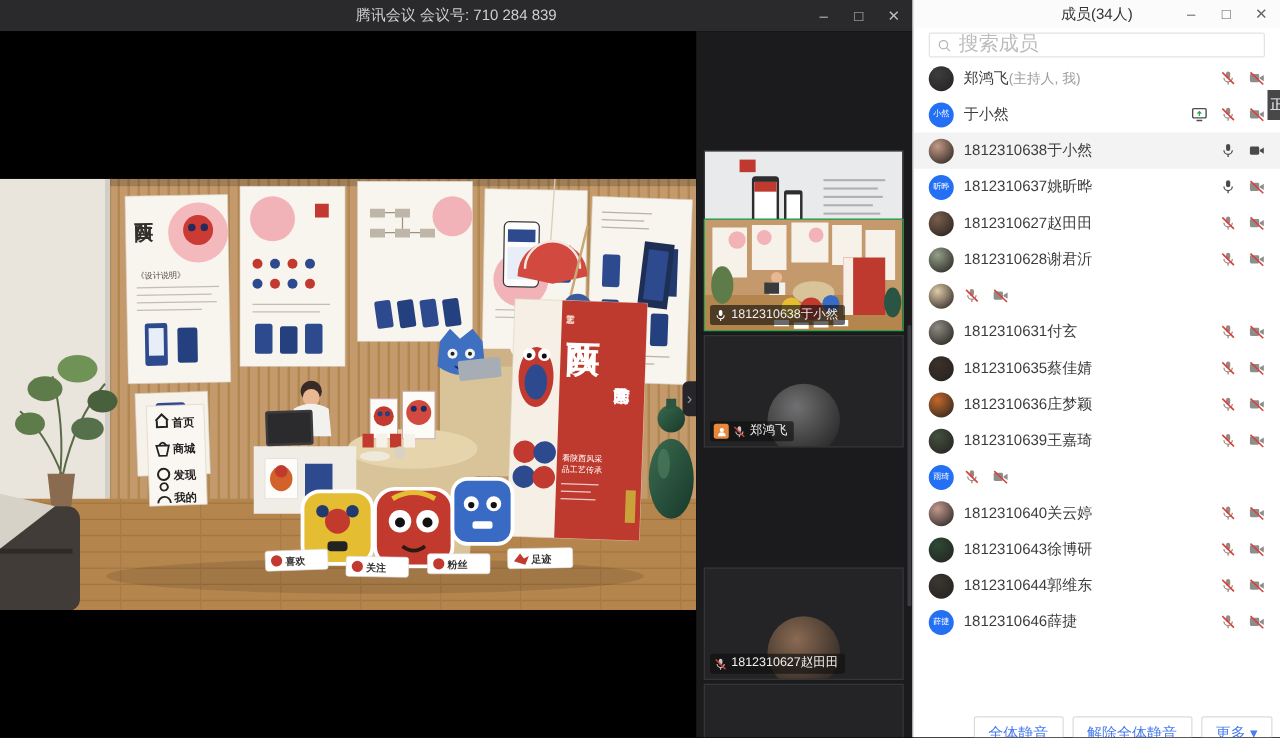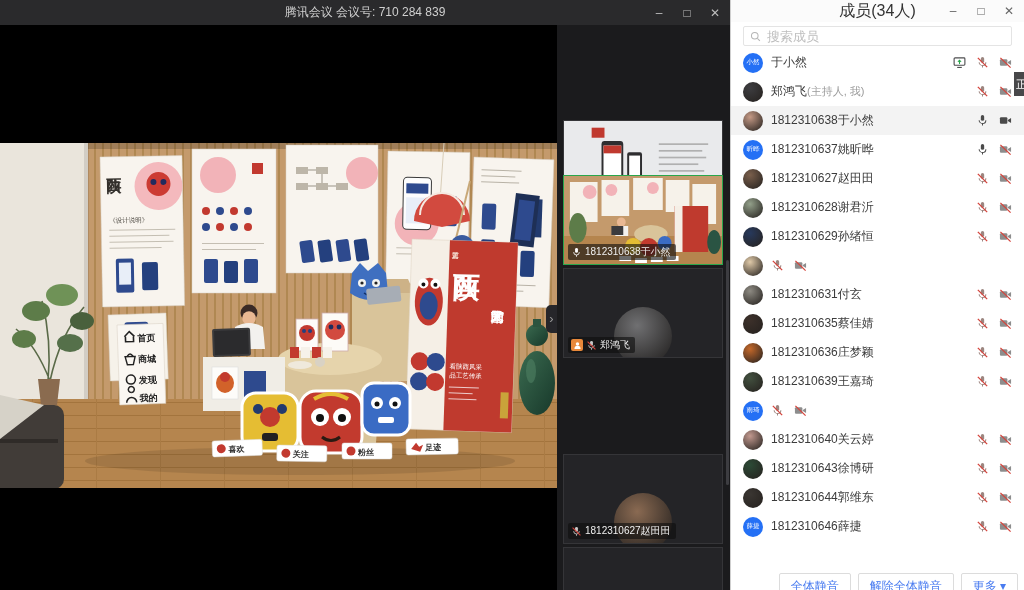--- a/index.html
+++ b/index.html
@@ -24,26 +24,26 @@
   .t-label svg{width:11px;height:11px;flex:none;}
   .host-badge{width:12px;height:12px;border-radius:2px;background:#e8883a;display:inline-flex;align-items:center;justify-content:center;flex:none;}
   .host-badge svg{width:9px;height:9px;}
   .t-avatar{position:absolute;left:50%;top:38px;transform:translateX(-50%);width:58px;height:58px;border-radius:50%;background:#555;}
   .strip-scroll{position:absolute;right:1px;top:235px;width:3px;height:225px;background:#4a4a4d;border-radius:2px;opacity:.75;}
   .mic-ic .slash,.cam-ic .slash{stroke:#d5443c;}
   .on .slash{display:none;}
   
   .panel{position:absolute;left:730px;top:0;width:294px;height:590px;background:#ffffff;border-left:1px solid #cfcfcf;box-sizing:border-box;}
   .p-titlebar{position:relative;height:22px;background:#fbfbfb;}
-  .p-titlebar .t-text{position:absolute;left:0;right:0;top:0;height:22px;line-height:22px;text-align:center;color:#333;font-size:16px;}
+  .p-titlebar .t-text{position:absolute;left:0;right:0;top:0;height:22px;line-height:22px;text-align:center;color:#333;font-size:12px;}
   .p-titlebar .winctrl{right:6px;height:22px;}
   .p-titlebar .winctrl span{color:#666;}
   .p-search{margin:4px 12px 0 12px;height:20px;border:1px solid #e4e4e4;border-radius:2px;background:#fff;display:flex;align-items:center;padding:0 6px;box-sizing:border-box;}
   .p-search svg{width:11px;height:11px;flex:none;}
-  .p-search input{border:0;outline:none;flex:1;font-size:13px;color:#555;margin-left:4px;font-family:inherit;background:transparent;}
+  .p-search input{border:0;outline:none;flex:1;font-size:16px;color:#555;margin-left:4px;font-family:inherit;background:transparent;}
   .p-search input::placeholder{color:#bdbdbd;}
   .m-list{position:absolute;left:0;right:0;top:48px;bottom:20px;overflow:hidden;}
   .m-row{height:29px;display:flex;align-items:center;padding:0 12px;box-sizing:border-box;}
   .m-row.hl{background:#f3f3f3;}
   .m-avatar{width:20px;height:20px;border-radius:50%;margin-right:8px;flex:none;display:flex;align-items:center;justify-content:center;color:#fff;font-size:6.5px;letter-spacing:0;overflow:hidden;}
   .m-avatar.txt{background:#2470f5;}
   .m-name{flex:1;font-size:12px;color:#3c3c3c;white-space:nowrap;overflow:hidden;}
   .m-name .sfx{color:#9b9b9b;font-size:11px;}
   .m-icons{display:flex;align-items:center;gap:10px;flex:none;}
   .m-icons .ic{display:inline-flex;}
@@ -492,20 +492,42 @@
     <div class="p-search">
       <svg viewBox="0 0 12 12">
         <circle cx="5.2" cy="5.2" r="3.6" fill="none" stroke="#b5b5b5" stroke-width="1.1"></circle>
         <line x1="8" y1="8" x2="10.8" y2="10.8" stroke="#b5b5b5" stroke-width="1.1"></line>
       </svg>
       <input type="text" placeholder="搜索成员" style="">
     </div>
 
     <div class="m-list">
         <div class="m-row">
+    <div class="m-avatar" style="background: radial-gradient(circle at 35% 30%, rgb(61, 61, 64) 0%, rgb(38, 34, 31) 95%);"></div>
+    <div class="m-name"><span>郑鸿飞</span><span class="sfx">(主持人, 我)</span></div>
+    <div class="m-icons">
+
+      <span class="ic mic-ic off">
+        <svg viewBox="0 0 14 14">
+          <rect x="5.2" y="1.2" width="3.6" height="6.2" rx="1.8" fill="currentColor"></rect>
+          <path d="M3.4 6.6a3.6 3.6 0 0 0 7.2 0" fill="none" stroke="currentColor" stroke-width="1.1"></path>
+          <line x1="7" y1="10.4" x2="7" y2="12.4" stroke="currentColor" stroke-width="1.1"></line>
+          <line class="slash" x1="2" y1="2" x2="12" y2="12" stroke-width="1.4"></line>
+        </svg>
+      </span>
+      <span class="ic cam-ic off">
+        <svg viewBox="0 0 14 14">
+          <rect x="1" y="3.5" width="8" height="7" rx="1.2" fill="currentColor"></rect>
+          <path d="M9.5 6.4 L13 4.4 V9.6 L9.5 7.6 Z" fill="currentColor"></path>
+          <line class="slash" x1="1.5" y1="2" x2="12.5" y2="12.5" stroke-width="1.4"></line>
+        </svg>
+      </span>
+    </div>
+  </div>
+        <div class="m-row">
     <div class="m-avatar txt">小然</div>
     <div class="m-name"><span>于小然</span><span class="sfx"></span></div>
     <div class="m-icons">
       <span class="ic share-st">
         <svg viewBox="0 0 14 14">
           <rect x="1.2" y="2" width="11.6" height="8" rx="1" fill="none" stroke="currentColor" stroke-width="1.2"></rect>
           <line x1="4.5" y1="12.3" x2="9.5" y2="12.3" stroke="currentColor" stroke-width="1.2"></line>
           <path d="M7 8.5 V4.8 M5.3 6.4 L7 4.6 L8.7 6.4" stroke="#2aa64c" fill="none" stroke-width="1.1"></path>
         </svg>
       </span>
@@ -519,42 +541,20 @@
       </span>
       <span class="ic cam-ic off">
         <svg viewBox="0 0 14 14">
           <rect x="1" y="3.5" width="8" height="7" rx="1.2" fill="currentColor"></rect>
           <path d="M9.5 6.4 L13 4.4 V9.6 L9.5 7.6 Z" fill="currentColor"></path>
           <line class="slash" x1="1.5" y1="2" x2="12.5" y2="12.5" stroke-width="1.4"></line>
         </svg>
       </span>
     </div>
   </div>
-        <div class="m-row">
-    <div class="m-avatar" style="background: radial-gradient(circle at 35% 30%, rgb(61, 61, 64) 0%, rgb(38, 34, 31) 95%);"></div>
-    <div class="m-name"><span>郑鸿飞</span><span class="sfx">(主持人, 我)</span></div>
-    <div class="m-icons">
-
-      <span class="ic mic-ic off">
-        <svg viewBox="0 0 14 14">
-          <rect x="5.2" y="1.2" width="3.6" height="6.2" rx="1.8" fill="currentColor"></rect>
-          <path d="M3.4 6.6a3.6 3.6 0 0 0 7.2 0" fill="none" stroke="currentColor" stroke-width="1.1"></path>
-          <line x1="7" y1="10.4" x2="7" y2="12.4" stroke="currentColor" stroke-width="1.1"></line>
-          <line class="slash" x1="2" y1="2" x2="12" y2="12" stroke-width="1.4"></line>
-        </svg>
-      </span>
-      <span class="ic cam-ic off">
-        <svg viewBox="0 0 14 14">
-          <rect x="1" y="3.5" width="8" height="7" rx="1.2" fill="currentColor"></rect>
-          <path d="M9.5 6.4 L13 4.4 V9.6 L9.5 7.6 Z" fill="currentColor"></path>
-          <line class="slash" x1="1.5" y1="2" x2="12.5" y2="12.5" stroke-width="1.4"></line>
-        </svg>
-      </span>
-    </div>
-  </div>
         <div class="m-row hl">
     <div class="m-avatar" style="background: radial-gradient(circle at 35% 30%, rgb(197, 154, 134) 0%, rgb(38, 34, 31) 95%);"></div>
     <div class="m-name"><span>1812310638于小然</span><span class="sfx"></span></div>
     <div class="m-icons">
 
       <span class="ic mic-ic on">
         <svg viewBox="0 0 14 14">
           <rect x="5.2" y="1.2" width="3.6" height="6.2" rx="1.8" fill="currentColor"></rect>
           <path d="M3.4 6.6a3.6 3.6 0 0 0 7.2 0" fill="none" stroke="currentColor" stroke-width="1.1"></path>
           <line x1="7" y1="10.4" x2="7" y2="12.4" stroke="currentColor" stroke-width="1.1"></line>
@@ -610,42 +610,20 @@
           <rect x="1" y="3.5" width="8" height="7" rx="1.2" fill="currentColor"></rect>
           <path d="M9.5 6.4 L13 4.4 V9.6 L9.5 7.6 Z" fill="currentColor"></path>
           <line class="slash" x1="1.5" y1="2" x2="12.5" y2="12.5" stroke-width="1.4"></line>
         </svg>
       </span>
     </div>
   </div>
         <div class="m-row">
     <div class="m-avatar" style="background: radial-gradient(circle at 35% 30%, rgb(147, 160, 138) 0%, rgb(38, 34, 31) 95%);"></div>
     <div class="m-name"><span>1812310628谢君沂</span><span class="sfx"></span></div>
-    <div class="m-icons">
-
-      <span class="ic mic-ic off">
-        <svg viewBox="0 0 14 14">
-          <rect x="5.2" y="1.2" width="3.6" height="6.2" rx="1.8" fill="currentColor"></rect>
-          <path d="M3.4 6.6a3.6 3.6 0 0 0 7.2 0" fill="none" stroke="currentColor" stroke-width="1.1"></path>
-          <line x1="7" y1="10.4" x2="7" y2="12.4" stroke="currentColor" stroke-width="1.1"></line>
-          <line class="slash" x1="2" y1="2" x2="12" y2="12" stroke-width="1.4"></line>
-        </svg>
-      </span>
-      <span class="ic cam-ic off">
-        <svg viewBox="0 0 14 14">
-          <rect x="1" y="3.5" width="8" height="7" rx="1.2" fill="currentColor"></rect>
-          <path d="M9.5 6.4 L13 4.4 V9.6 L9.5 7.6 Z" fill="currentColor"></path>
-          <line class="slash" x1="1.5" y1="2" x2="12.5" y2="12.5" stroke-width="1.4"></line>
-        </svg>
-      </span>
-    </div>
-  </div>
-        <div class="m-row">
-    <div class="m-avatar" style="background: radial-gradient(circle at 35% 30%, rgb(39, 57, 92) 0%, rgb(38, 34, 31) 95%);"></div>
-    <div class="m-name"><span>1812310629孙绪恒</span><span class="sfx"></span></div>
     <div class="m-icons">
 
       <span class="ic mic-ic off">
         <svg viewBox="0 0 14 14">
           <rect x="5.2" y="1.2" width="3.6" height="6.2" rx="1.8" fill="currentColor"></rect>
           <path d="M3.4 6.6a3.6 3.6 0 0 0 7.2 0" fill="none" stroke="currentColor" stroke-width="1.1"></path>
           <line x1="7" y1="10.4" x2="7" y2="12.4" stroke="currentColor" stroke-width="1.1"></line>
           <line class="slash" x1="2" y1="2" x2="12" y2="12" stroke-width="1.4"></line>
         </svg>
       </span>

